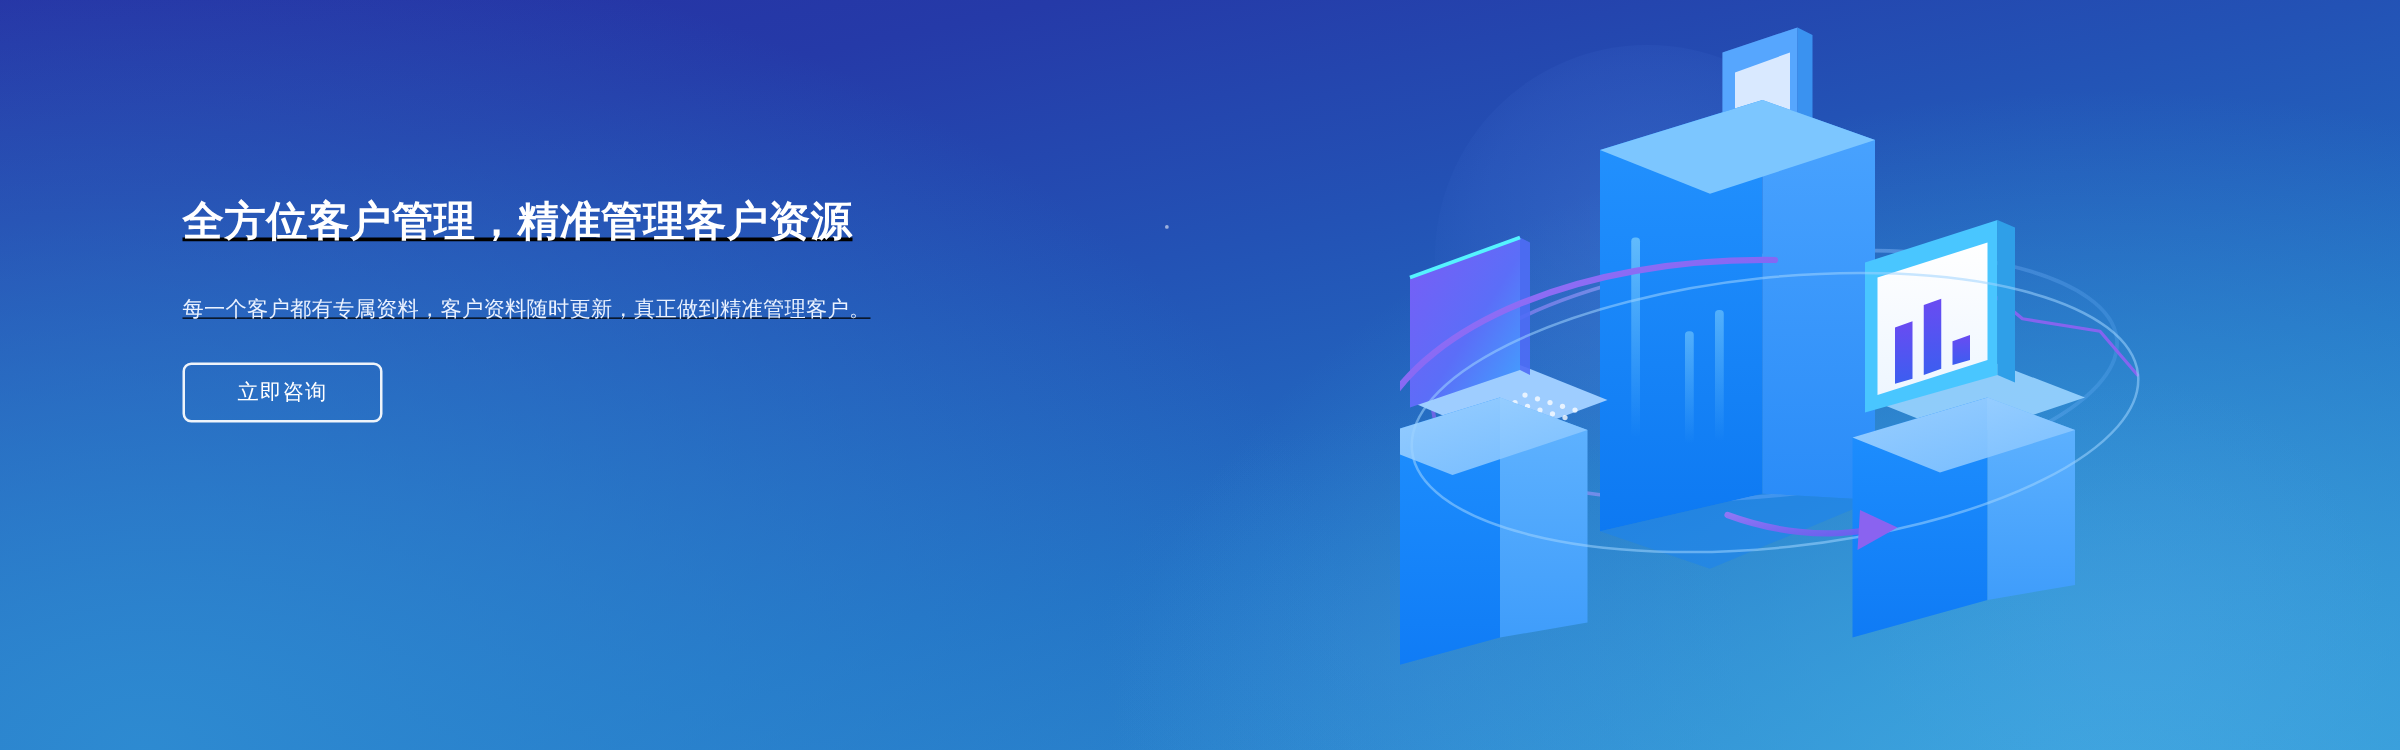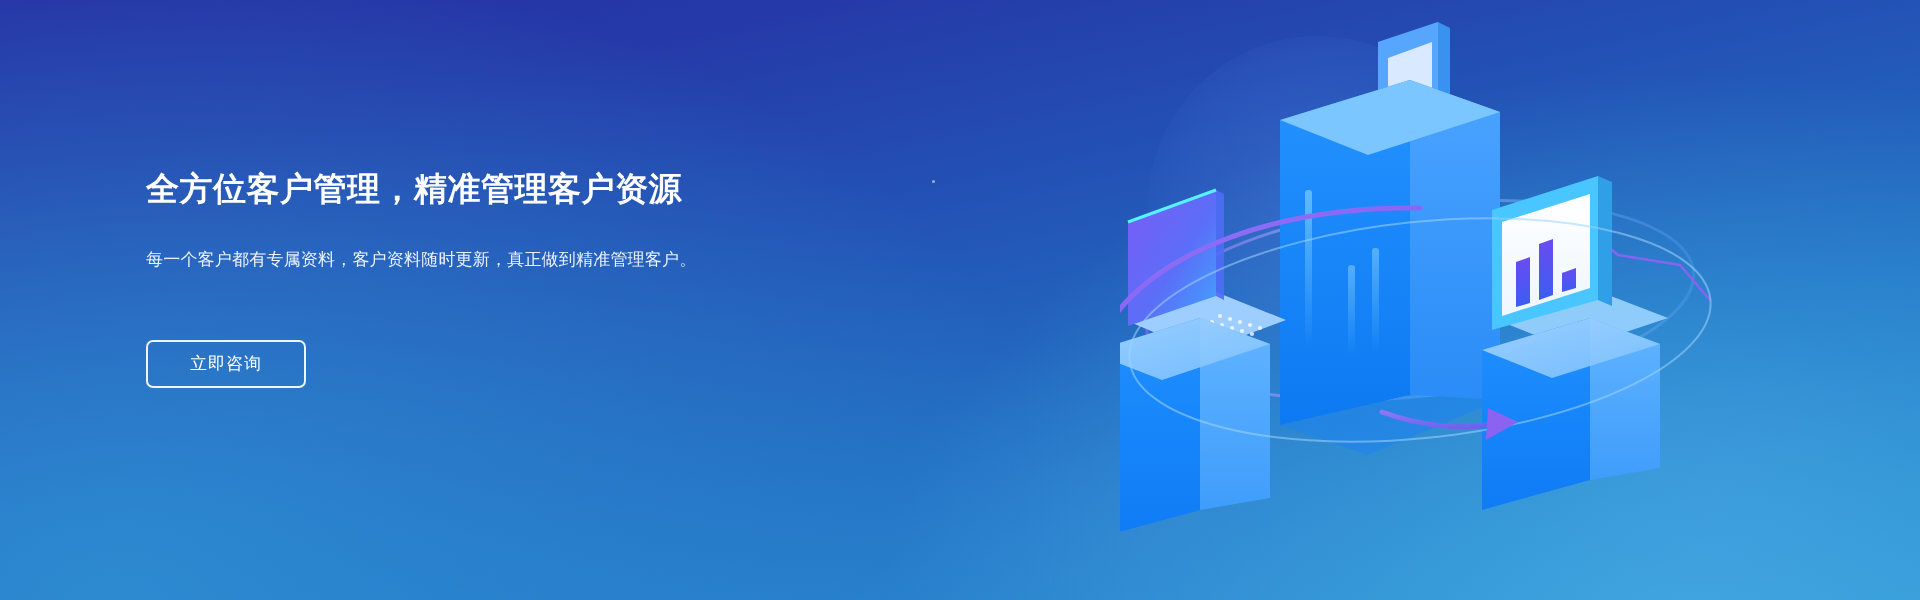--- a/index.html
+++ b/index.html
@@ -30,21 +30,21 @@
   .glow-a { left:1148px; top:36px;  width:340px; height:340px; }
   .glow-b { left:1500px; top:300px; width:420px; height:420px;
             background:radial-gradient(circle at 50% 50%, rgba(80,160,230,.22) 0%, rgba(80,160,230,0) 70%); }
   .glow-c { left:880px; top:330px; width:520px; height:380px;
             background:radial-gradient(ellipse at 50% 50%, rgba(70,150,225,.18) 0%, rgba(70,150,225,0) 72%); }
 
   .speck { position:absolute; width:3px; height:3px; border-radius:50%;
            background:rgba(255,255,255,.55); }
 
   
-  .copy { position:absolute; left:146px; top:168px; width:640px; }
+  .copy { position:absolute; left:146px; top:156px; width:640px;text-decoration:underline; }
 
   .headline {
     font-size:33px;
     font-weight:bold;
     color:#ffffff;
     letter-spacing:.5px;
     line-height:1.25;
     white-space:nowrap;
   }
   .subtitle {
@@ -52,21 +52,21 @@
     font-size:17px;
     color:#eaf2ff;
     line-height:1.55;
     width:590px;
     letter-spacing:.2px;
   }
   .cta {
     display:inline-flex;
     align-items:center;
     justify-content:center;
-    margin-top:66px;
+    margin-top:28px;
     width:160px; height:48px;
     border:2px solid rgba(255,255,255,.92);
     border-radius:7px;
     color:#ffffff;
     font-size:17px;
     letter-spacing:1px;
     background:transparent;
     cursor:pointer;
     user-select:none;
   }

